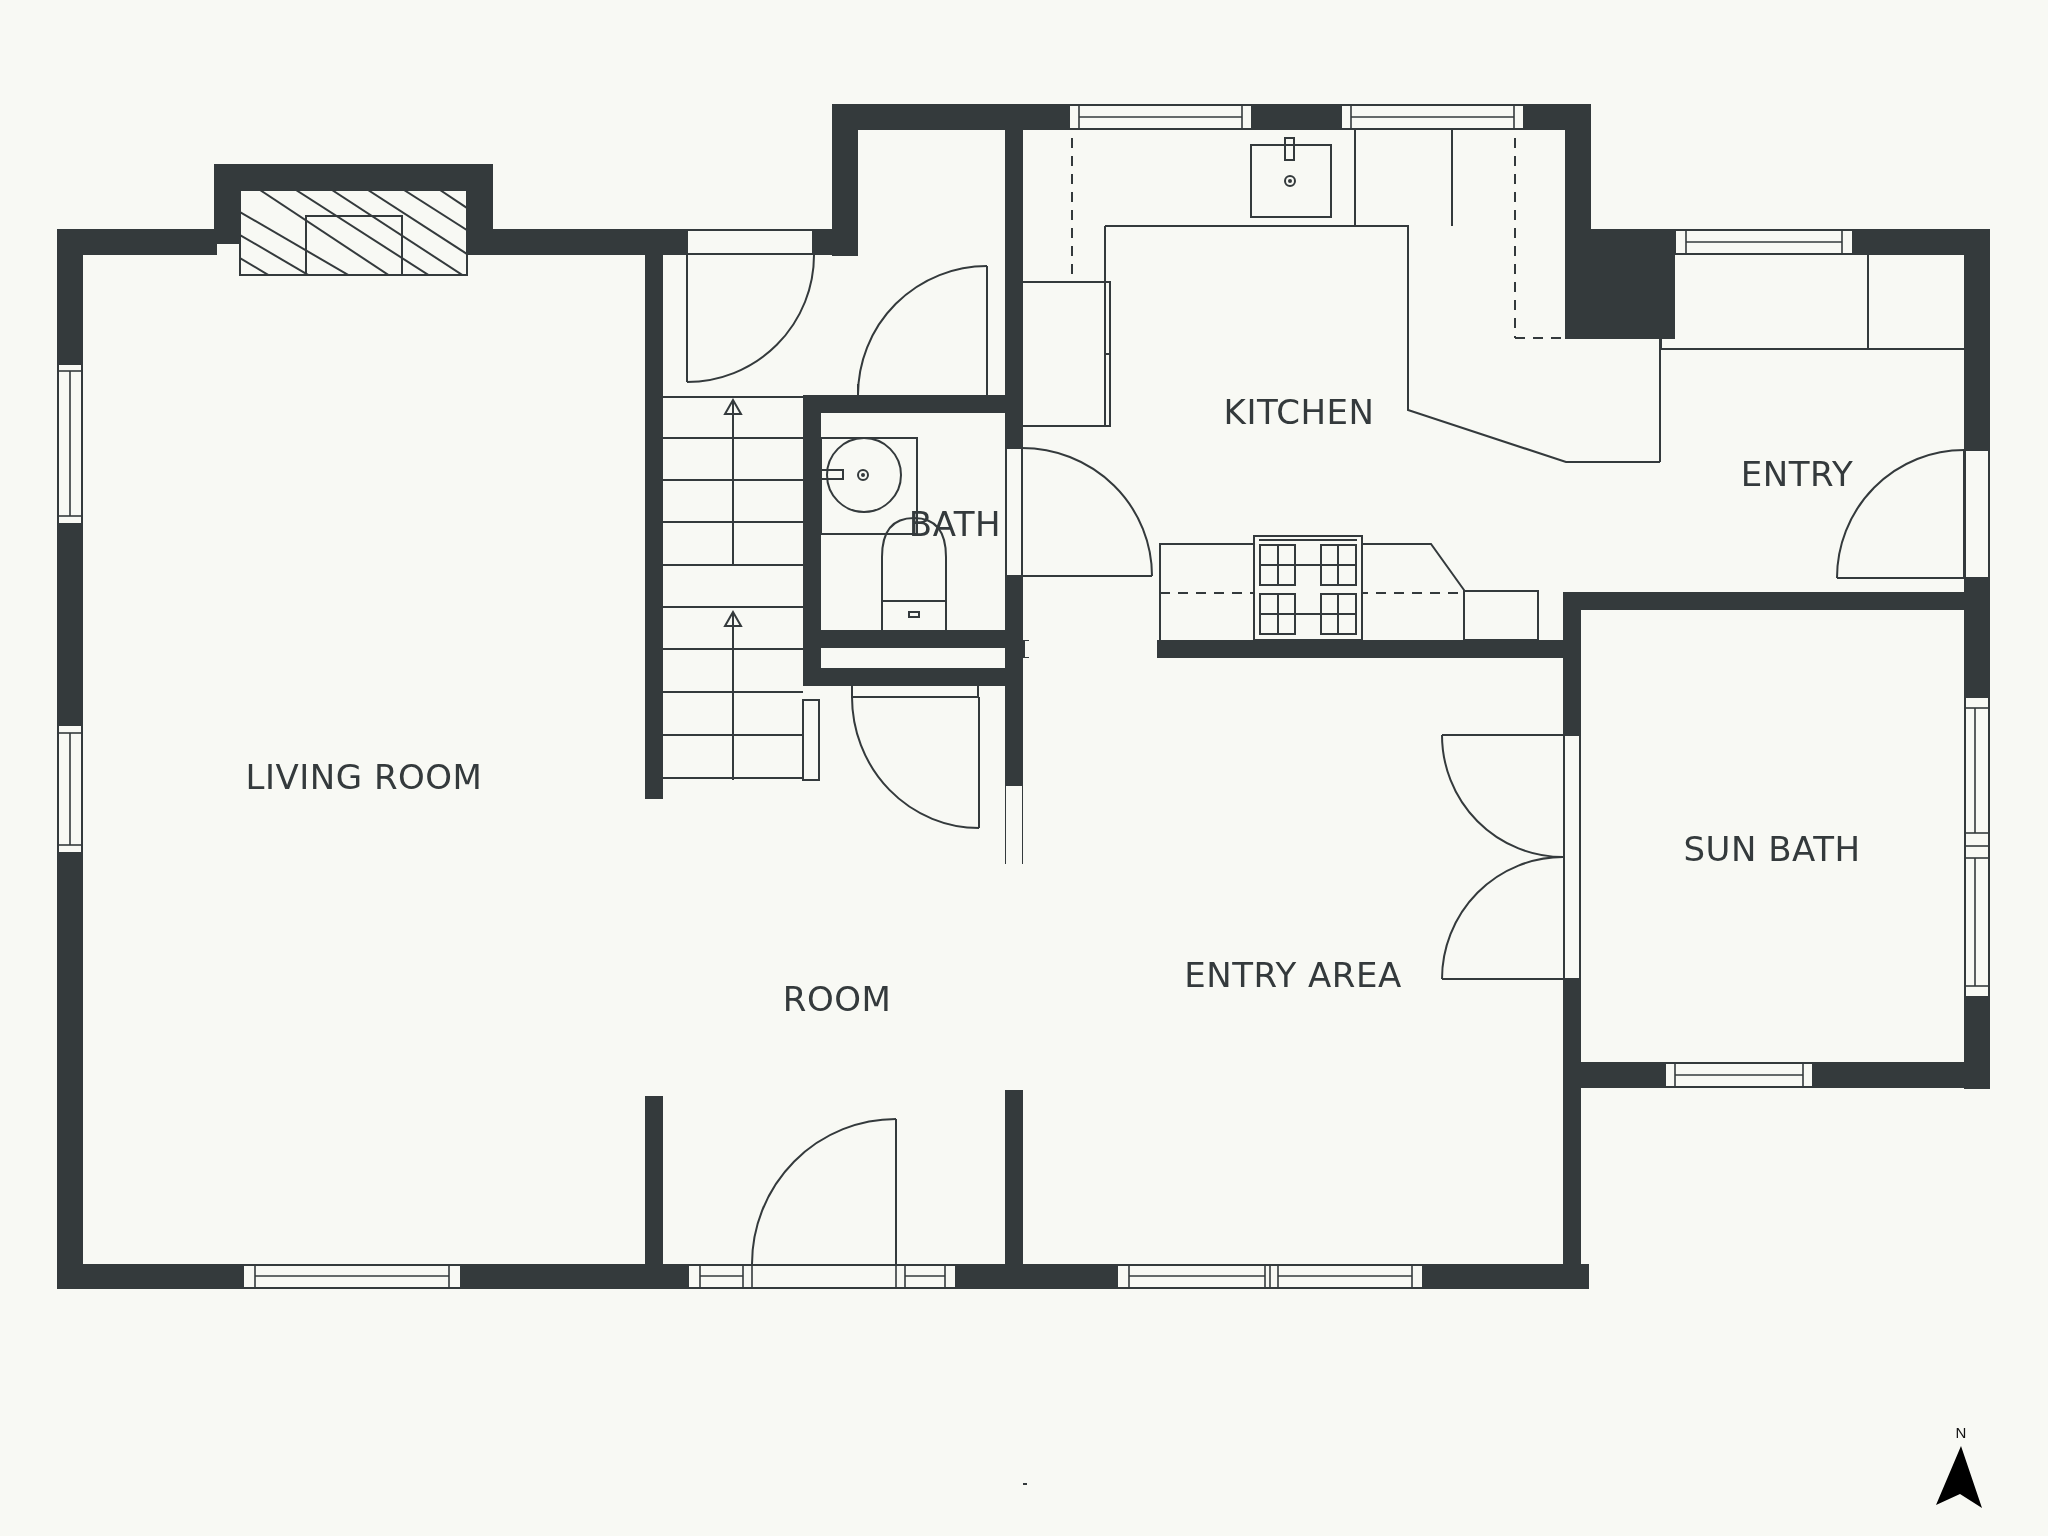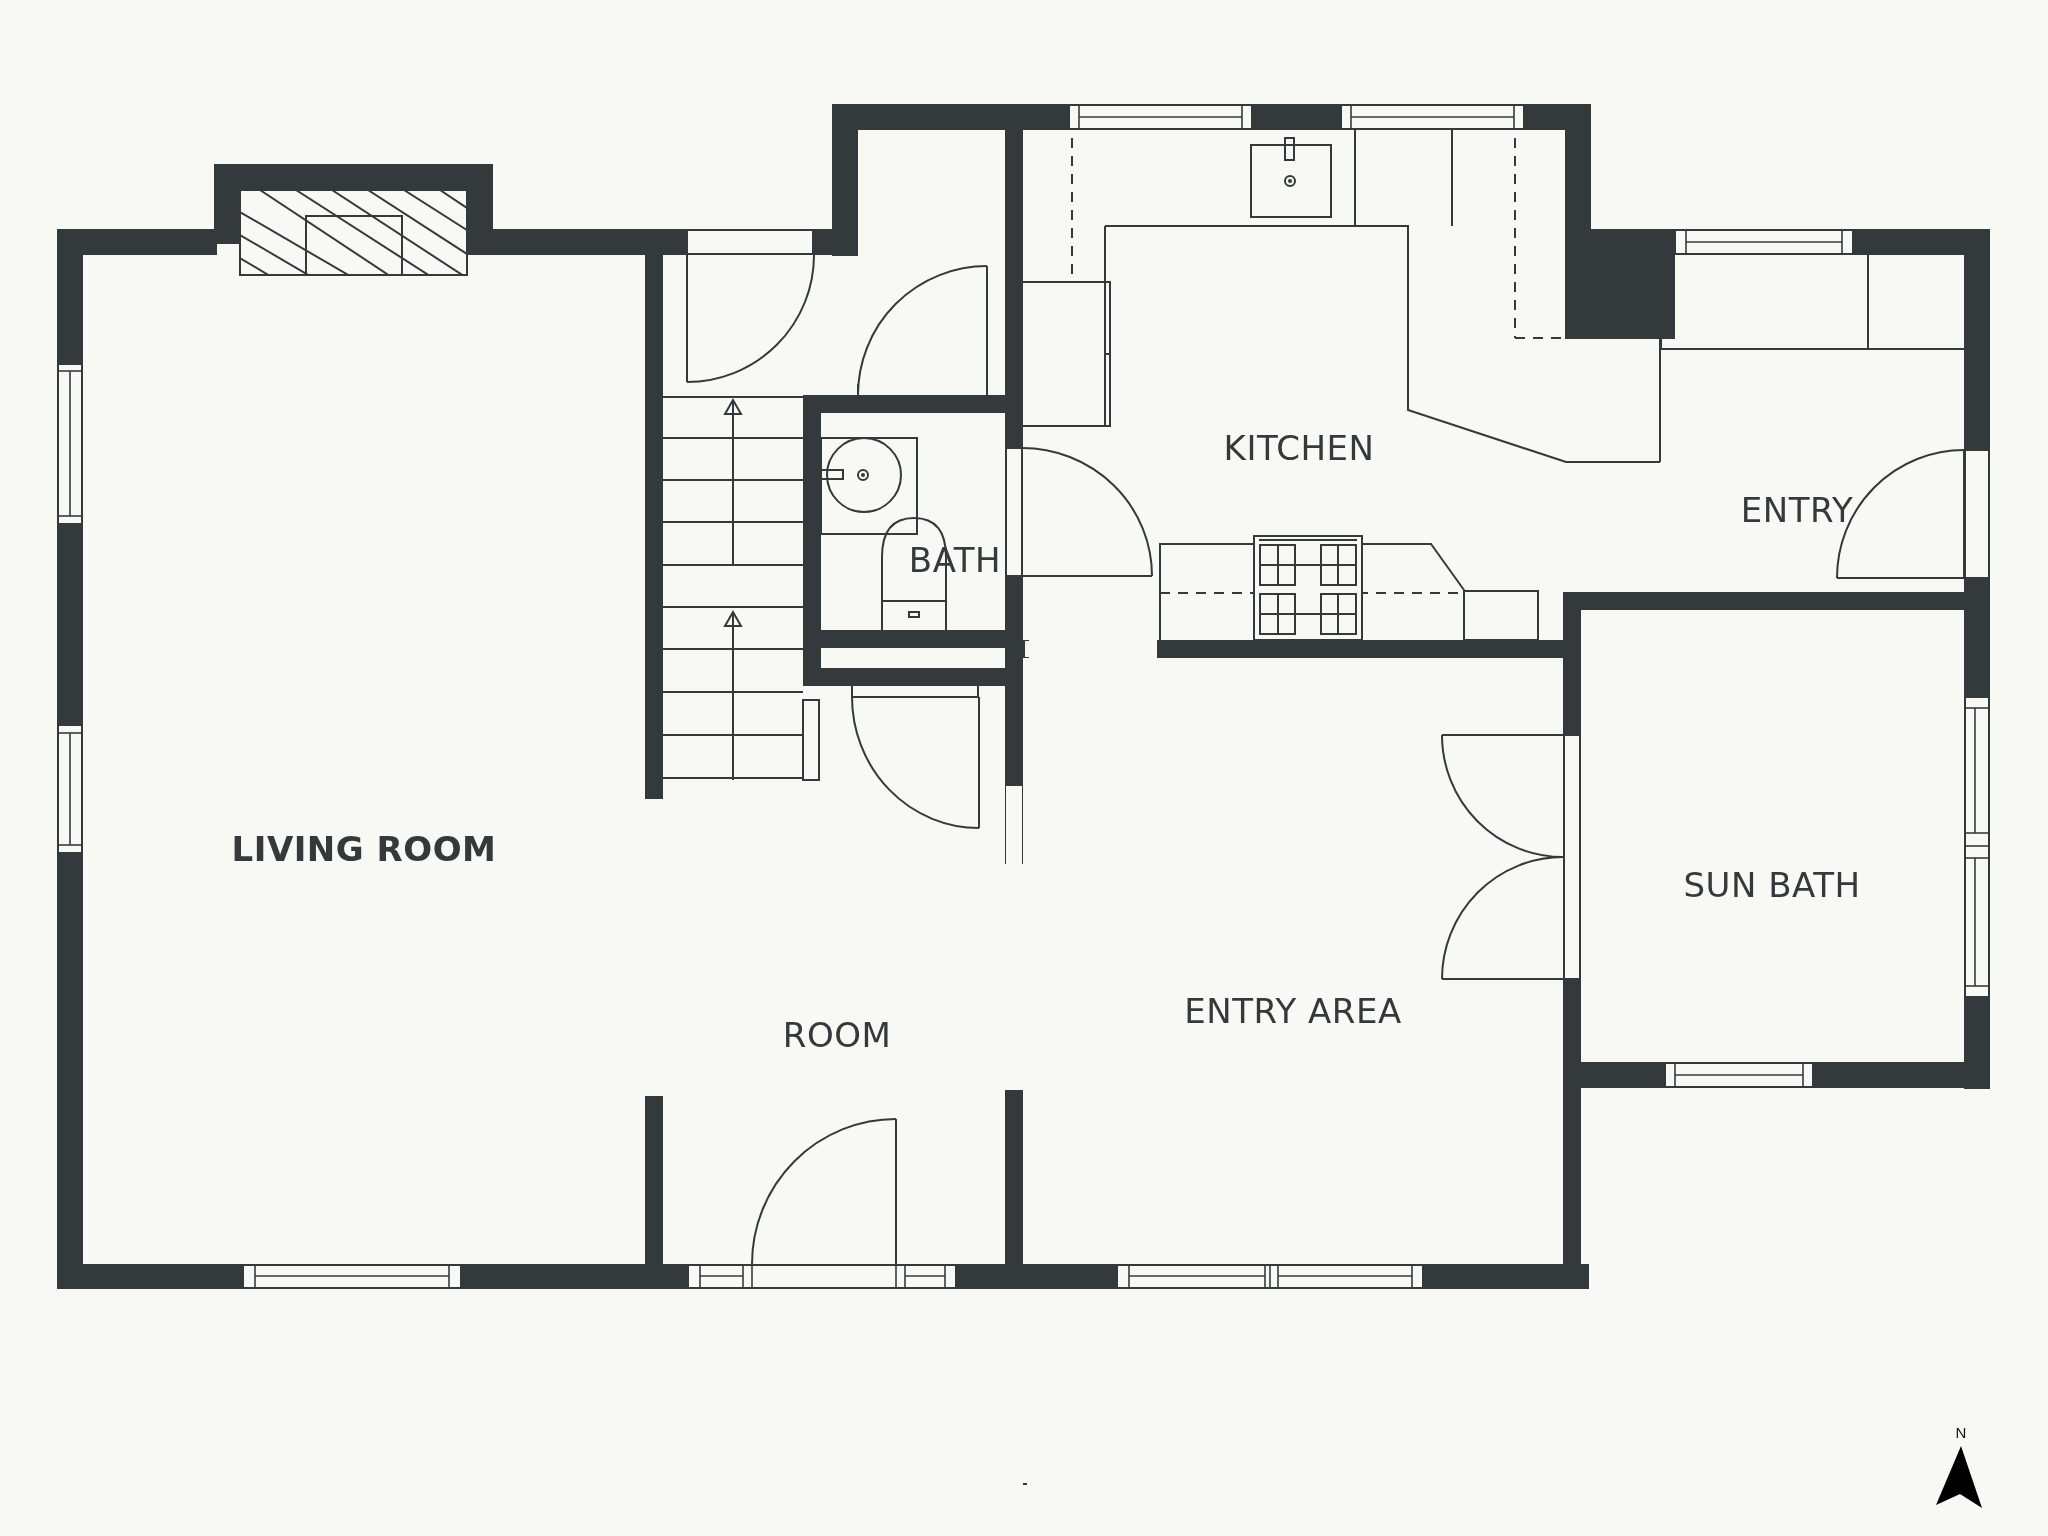--- a/index.html
+++ b/index.html
@@ -14,21 +14,20 @@
   .paper { fill: #f8f9f4; }
   .room-label {
     position: absolute;
     font-family: "DejaVu Sans", "Liberation Sans", sans-serif;
     font-size: 34px;
     color: #343a3c;
     letter-spacing: 0.5px;
     white-space: nowrap;
     transform: translate(-50%, -50%);
     line-height: 1;
-    margin-top: 36px;
   }
   .north-label {
     position: absolute;
     font-family: "Liberation Sans", sans-serif;
     font-size: 15px;
     color: #111;
     transform: translate(-50%, -50%);
   }
   .scale-mark {
     position: absolute; left: 1023px; top: 1483px; width: 4px; height: 2px; background: #343a3c;
@@ -318,21 +317,21 @@
       <line class="ln" x1="1442" y1="979" x2="1563" y2="979"></line>
       <path class="ln" d="M1442,979 A121,122 0 0 1 1563,857"></path>
     </g>
   </g>
 
   <g>
     <polygon points="1961,1446 1982,1508 1960,1494 1936,1505" fill="#000"></polygon>
   </g>
 </svg>
 
-<div class="room-label" style="left:364px; top:813px;font-weight:bold;">LIVING ROOM</div>
+<div class="room-label" style="left:364px; top:777px;">LIVING ROOM</div>
 <div class="room-label" style="left:837px; top:999px;">ROOM</div>
 <div class="room-label" style="left:955px; top:524px;">BATH</div>
 <div class="room-label" style="left:1299px; top:412px;">KITCHEN</div>
 <div class="room-label" style="left:1797px; top:474px;">ENTRY</div>
 <div class="room-label" style="left:1293px; top:975px;">ENTRY AREA</div>
 <div class="room-label" style="left:1772px; top:849px;">SUN BATH</div>
 
 <div class="north-label" style="left:1961px; top:1432px;">N</div>
 <div class="scale-mark"></div>
 

